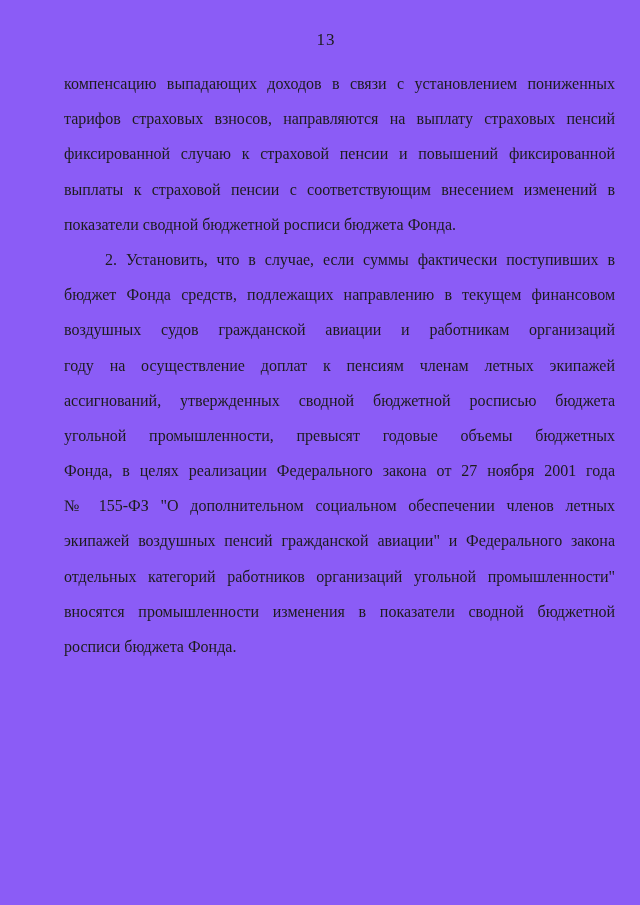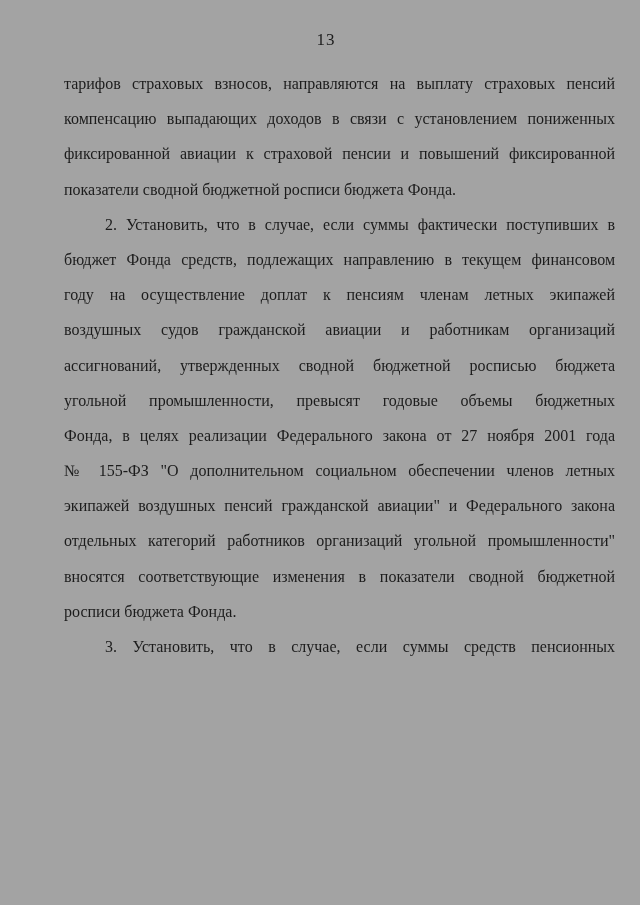--- a/index.html
+++ b/index.html
@@ -4,21 +4,21 @@
 <style>
   html, body {
     margin: 0;
     padding: 0;
     background: #ffffff;
   }
   .page {
     position: relative;
     width: 640px;
     height: 905px;
-    background: #a3a3a3;
+    background: #8b5cf6;
     overflow: hidden;
     font-family: "Liberation Serif", "DejaVu Serif", serif;
     color: #1c1c1c;
   }
   .page-number {
     position: absolute;
     top: 30px;
     left: 0;
     width: 652px; 
     text-align: center;
@@ -46,31 +46,31 @@
   .text-line.indented {
     padding-left: 41px;
   }
 </style>
 </head>
 <body>
 
 <div class="page">
   <div class="page-number">13</div>
   <div class="doc-body" id="doc-body">
+      <div class="text-line justified">компенсацию выпадающих доходов в связи с установлением пониженных</div>
       <div class="text-line justified">тарифов страховых взносов, направляются на выплату страховых пенсий</div>
-      <div class="text-line justified">компенсацию выпадающих доходов в связи с установлением пониженных</div>
-      <div class="text-line justified">фиксированной авиации к страховой пенсии и повышений фиксированной</div>
+      <div class="text-line justified">фиксированной случаю к страховой пенсии и повышений фиксированной</div>
+      <div class="text-line justified">выплаты к страховой пенсии с соответствующим внесением изменений в</div>
       <div class="text-line">показатели сводной бюджетной росписи бюджета Фонда.</div>
       <div class="text-line justified indented">2. Установить, что в случае, если суммы фактически поступивших в</div>
       <div class="text-line justified">бюджет Фонда средств, подлежащих направлению в текущем финансовом</div>
+      <div class="text-line justified">воздушных судов гражданской авиации и работникам организаций</div>
       <div class="text-line justified">году на осуществление доплат к пенсиям членам летных экипажей</div>
-      <div class="text-line justified">воздушных судов гражданской авиации и работникам организаций</div>
       <div class="text-line justified">ассигнований, утвержденных сводной бюджетной росписью бюджета</div>
       <div class="text-line justified">угольной промышленности, превысят годовые объемы бюджетных</div>
       <div class="text-line justified">Фонда, в целях реализации Федерального закона от 27 ноября 2001 года</div>
       <div class="text-line justified">№ 155-ФЗ "О дополнительном социальном обеспечении членов летных</div>
       <div class="text-line justified">экипажей воздушных пенсий гражданской авиации" и Федерального закона</div>
       <div class="text-line justified">отдельных категорий работников организаций угольной промышленности"</div>
-      <div class="text-line justified">вносятся соответствующие изменения в показатели сводной бюджетной</div>
+      <div class="text-line justified">вносятся промышленности изменения в показатели сводной бюджетной</div>
       <div class="text-line">росписи бюджета Фонда.</div>
-      <div class="text-line justified indented">3. Установить, что в случае, если суммы средств пенсионных</div>
     </div>
 </div>
 
 </body></html>

